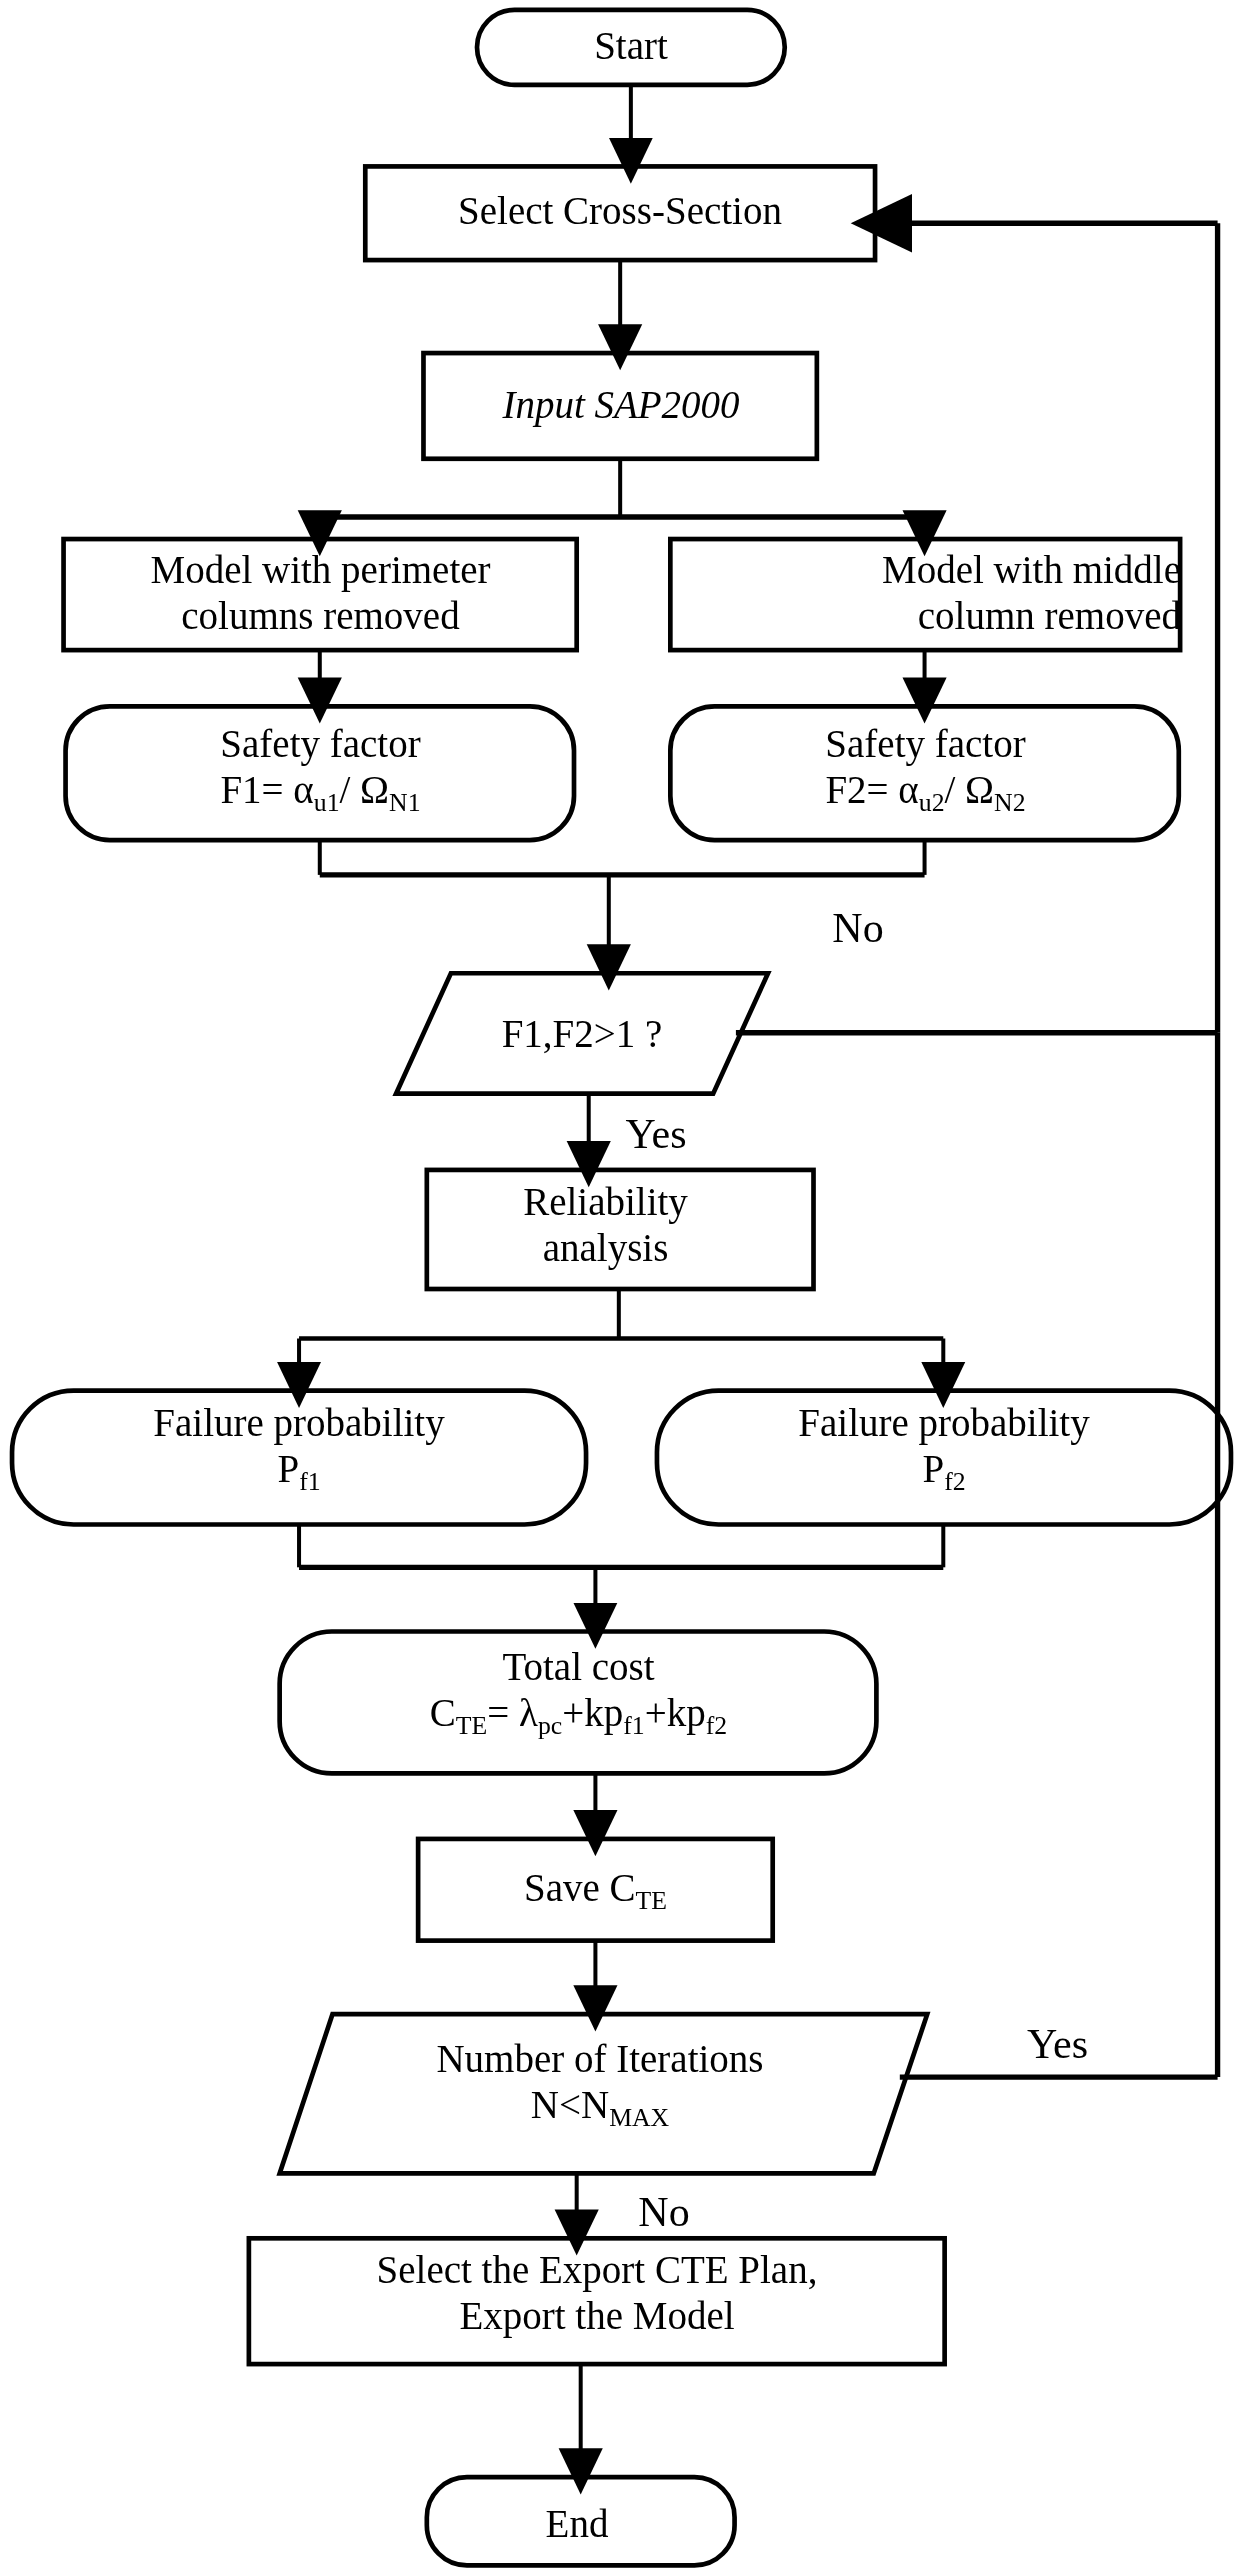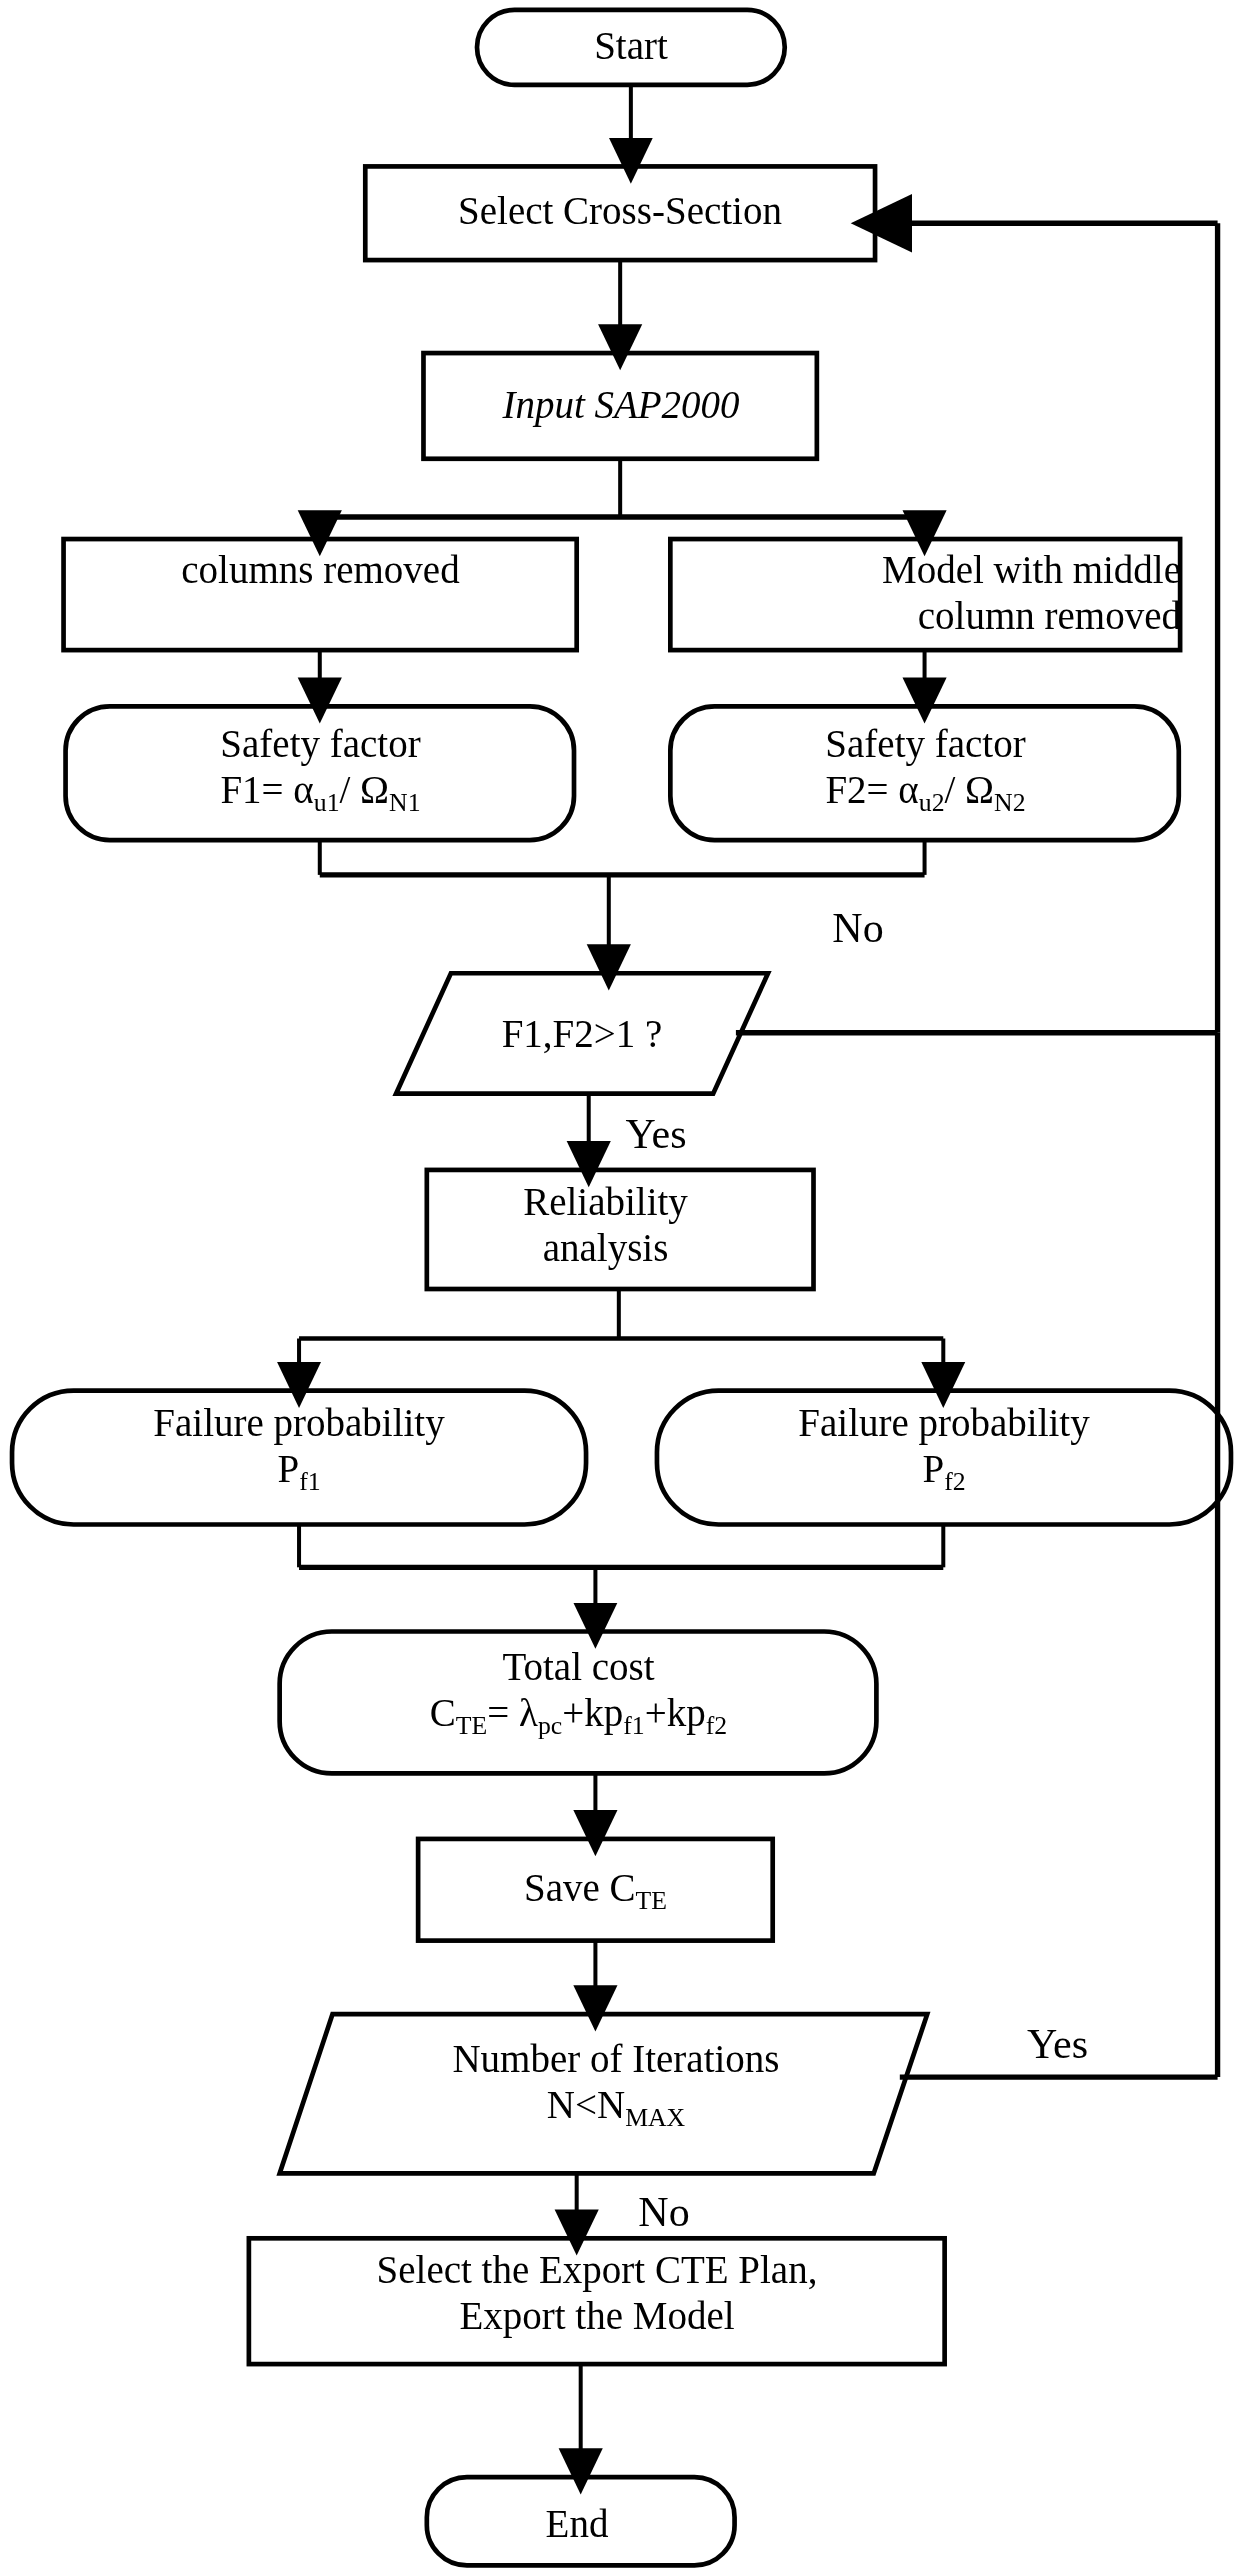--- a/index.html
+++ b/index.html
@@ -106,20 +106,21 @@
   </g>
 </svg>
 
 <div class="lbl node-text" style="left:477px;top:24px;width:308px;">Start</div>
 
 <div class="lbl node-text" style="left:365px;top:189px;width:510px;">Select Cross-Section</div>
 
 <div class="lbl node-text" style="left:424px;top:383px;width:394px;font-style:italic;">Input SAP2000</div>
 
 <div class="lbl node-text two-line" style="left:64px;top:547px;width:513px;">
+  <div>Model with perimeter</div>
   <div>columns removed</div>
 </div>
 
 <div class="lbl node-text two-line" style="left:671px;top:547px;width:510px;text-align:right;">
   <div>Model with middle</div>
   <div>column removed</div>
 </div>
 
 <div class="lbl node-text two-line" style="left:66px;top:721px;width:509px;">
   <div>Safety factor</div>
@@ -160,21 +161,21 @@
   <div>Total cost</div>
   <div>
     <span>C</span><sub>TE</sub><span>= λ</span><sub>pc</sub><span>+kp</span><sub>f1</sub><span>+kp</span><sub>f2</sub>
   </div>
 </div>
 
 <div class="lbl node-text" style="left:418px;top:1866px;width:355px;">
   <span>Save C</span><sub>TE</sub>
 </div>
 
-<div class="lbl node-text two-line" style="left:319px;top:2036px;width:594px;">
+<div class="lbl node-text two-line" style="left:303px;top:2036px;width:594px;">
   <div>Number of Iterations</div>
   <div>
     <span>N&lt;N</span><sub>MAX</sub>
   </div>
 </div>
 
 <div class="lbl node-text two-line" style="left:249px;top:2247px;width:696px;">
   <div>Select the Export CTE Plan,</div>
   <div>Export the Model</div>
 </div>

